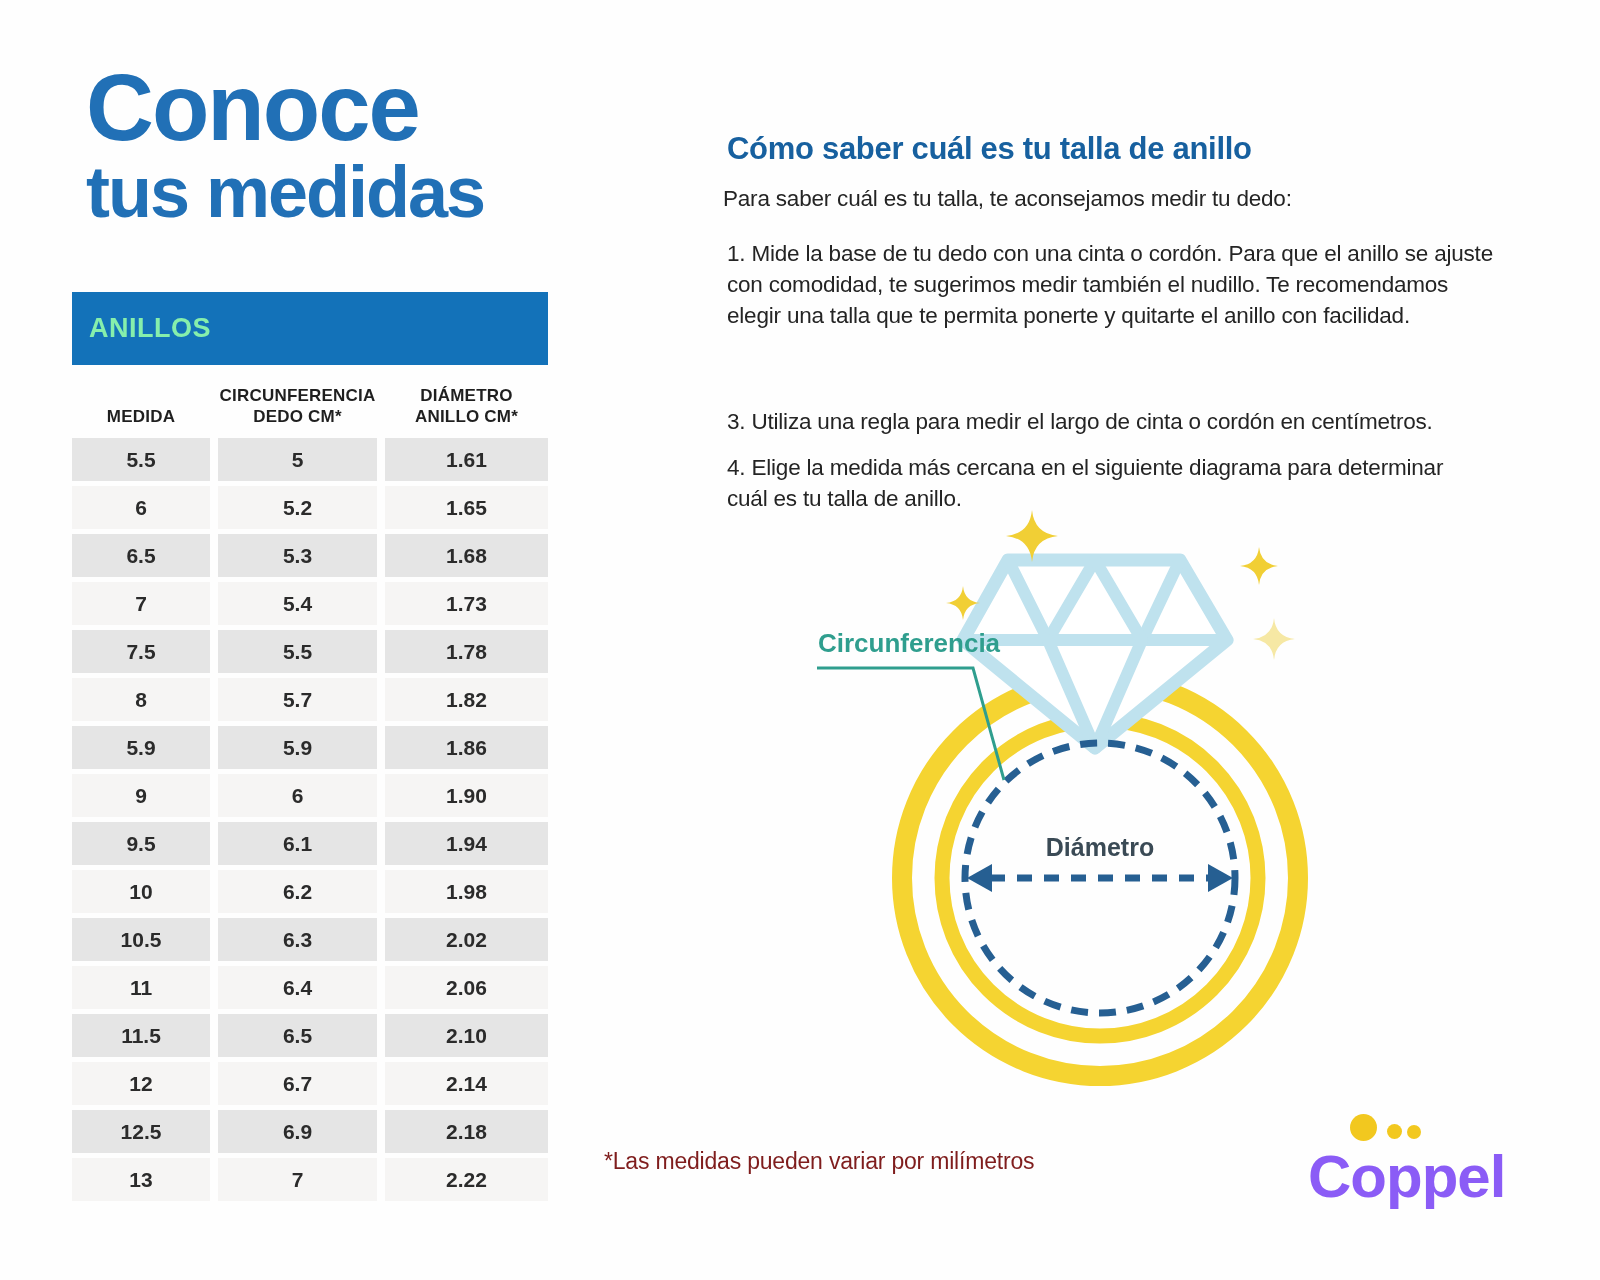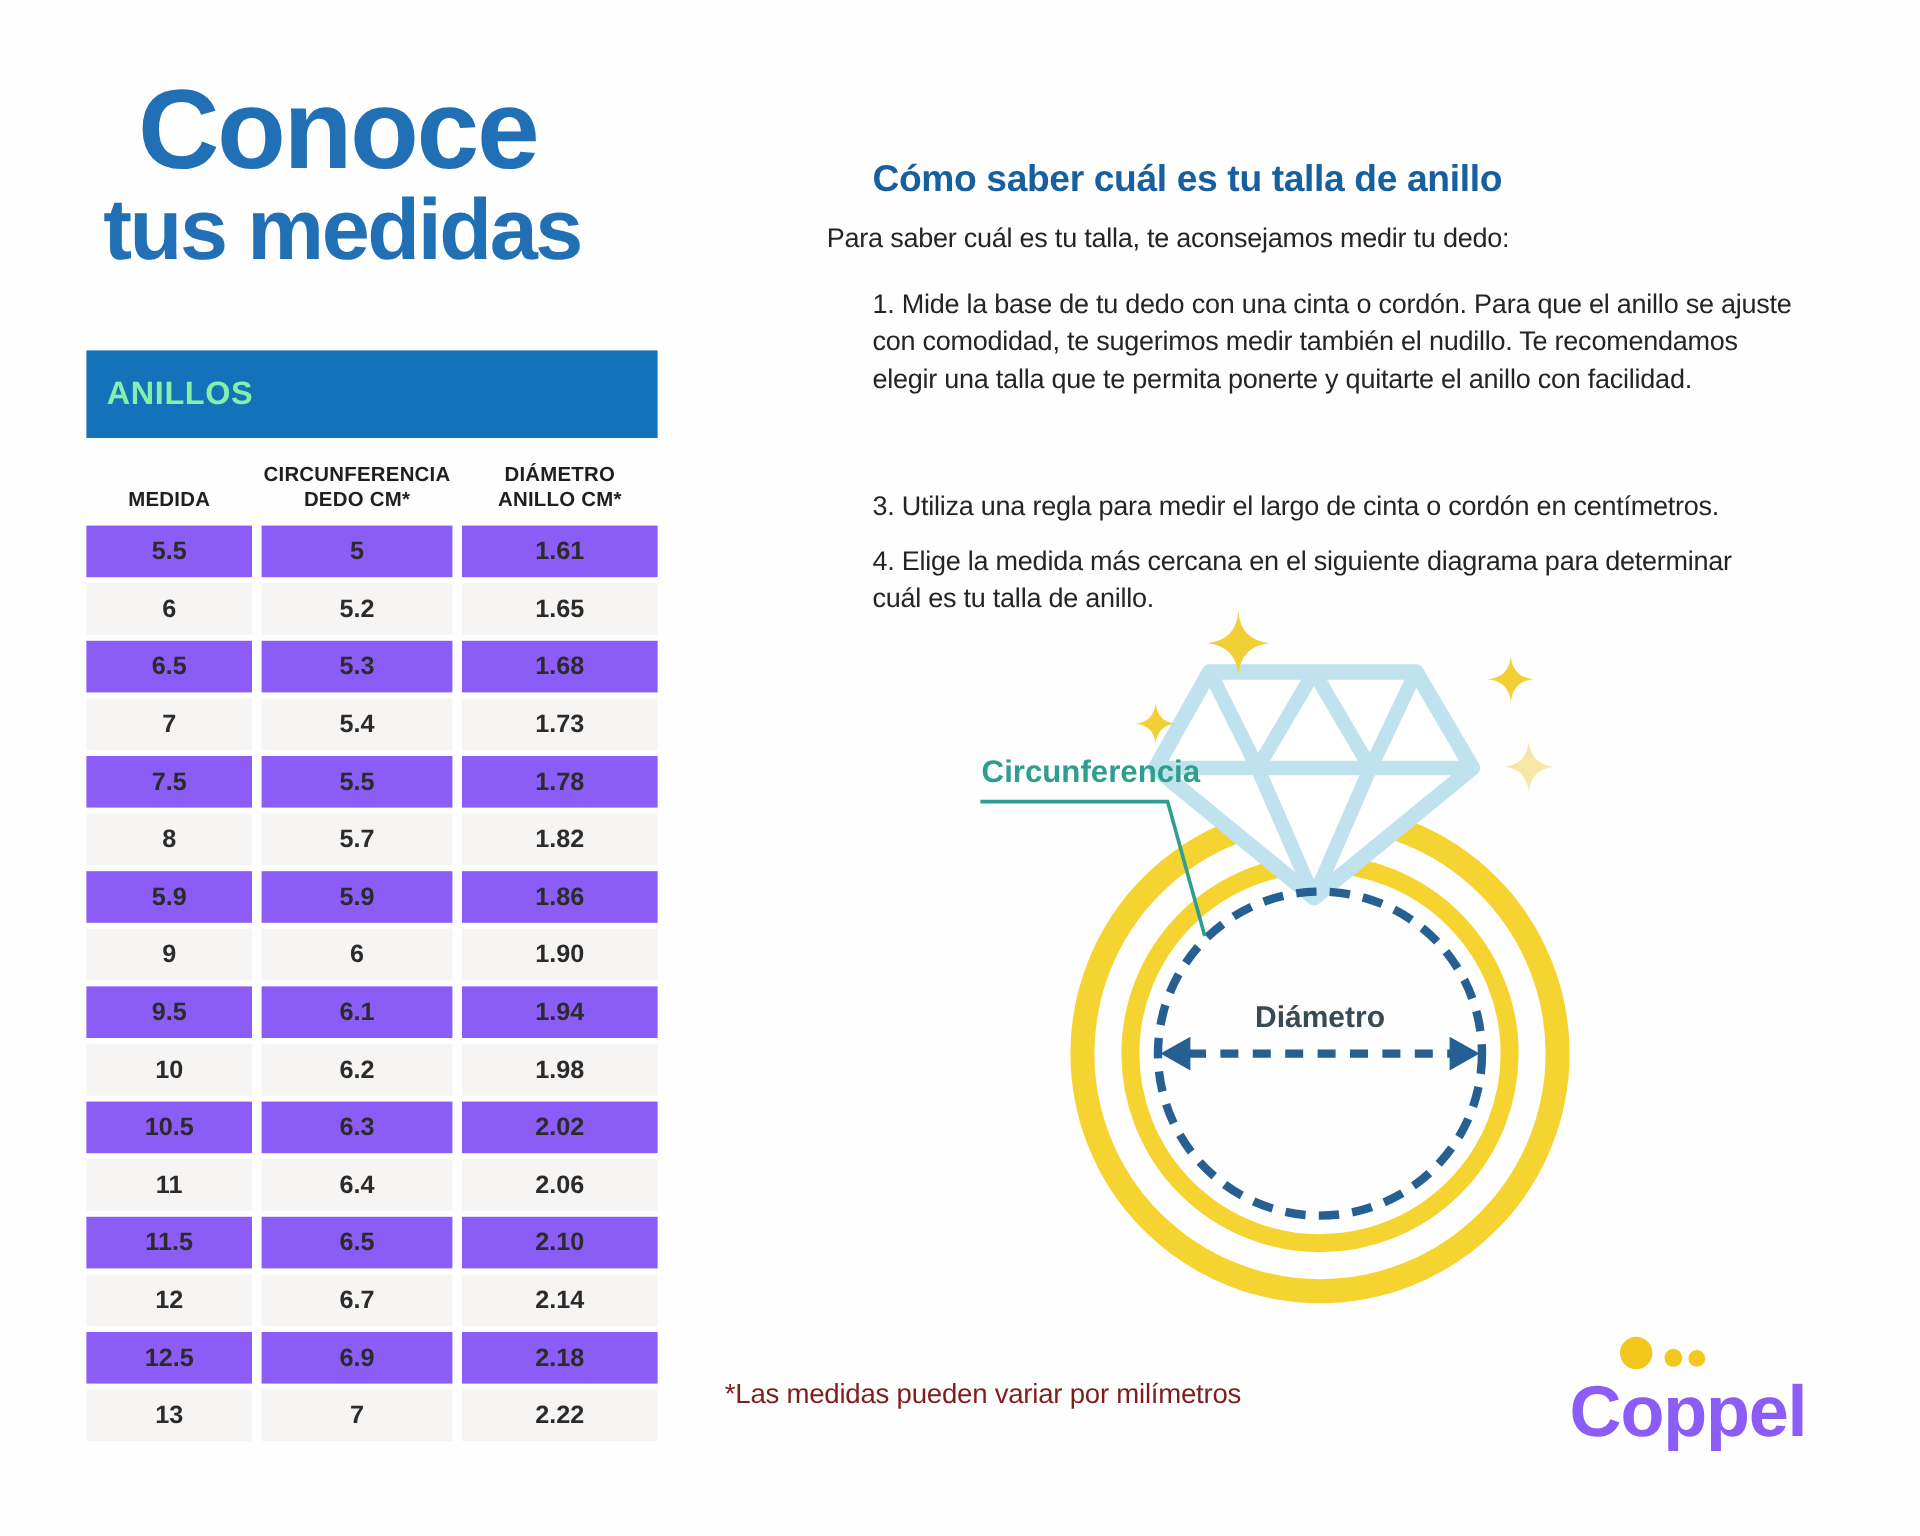--- a/index.html
+++ b/index.html
@@ -5,21 +5,21 @@
   html,body{margin:0;padding:0;background:#e8e8e8;}
   .canvas{
     position:relative;width:1600px;height:1280px;background:#fefefe;
     font-family:"Liberation Sans",sans-serif;overflow:hidden;margin:0 auto;
   }
   
   .main-title{
     position:absolute;left:86px;top:66px;
     color:#2170b6;font-weight:700;letter-spacing:-2px;line-height:84px;
   }
-  .main-title .line1{font-size:94px;margin-left:29px;}
+  .main-title .line1{font-size:94px;}
   .main-title .line2{font-size:72px;}
   
   .size-table{position:absolute;left:72px;top:292px;width:476px;}
   .t-titlebar{
     height:73px;background:#1372b9;display:flex;align-items:center;
   }
   .t-titlebar span{
     color:#86efac;font-size:27px;font-weight:700;padding-left:17px;letter-spacing:.5px;
   }
   .t-cols{display:flex;gap:8px;margin-top:10px;align-items:flex-end;height:52px;padding-bottom:6px;}
@@ -27,32 +27,32 @@
     font-size:17px;font-weight:700;color:#1f1f1f;text-align:center;
     white-space:pre-line;line-height:21px;letter-spacing:.2px;
   }
   .c1{width:138px;} .c2{width:159px;} .c3{width:163px;}
   .t-body{margin-top:5px;}
   .t-row{display:flex;gap:8px;margin-bottom:5px;}
   .t-cell{
     height:43px;display:flex;align-items:center;justify-content:center;
     font-size:21px;font-weight:700;color:#2b2b2b;
   }
-  .t-row.odd  .t-cell{background:#8b5cf6;}
+  .t-row.odd  .t-cell{background:#e5e5e5;}
   .t-row.even .t-cell{background:#f6f5f4;}
   
   .guide-heading{
     position:absolute;left:727px;top:131px;
     font-size:31px;font-weight:700;color:#17609f;letter-spacing:-0.3px;
   }
   .guide-text{
     position:absolute;color:#242424;font-size:22.5px;line-height:31px;
     white-space:pre-line;letter-spacing:-0.2px;
   }
-  .intro{left:689px;top:183px;}
+  .intro{left:723px;top:183px;}
   .step1{left:727px;top:238px;}
   .step2{left:727px;top:344px;}
   .step3{left:727px;top:406px;}
   .step4{left:727px;top:452px;}
   
   .diagram{position:absolute;left:760px;top:490px;}
   .diagram text{font-family:"Liberation Sans",sans-serif;}
   
   .footnote{
     position:absolute;left:604px;top:1148px;

